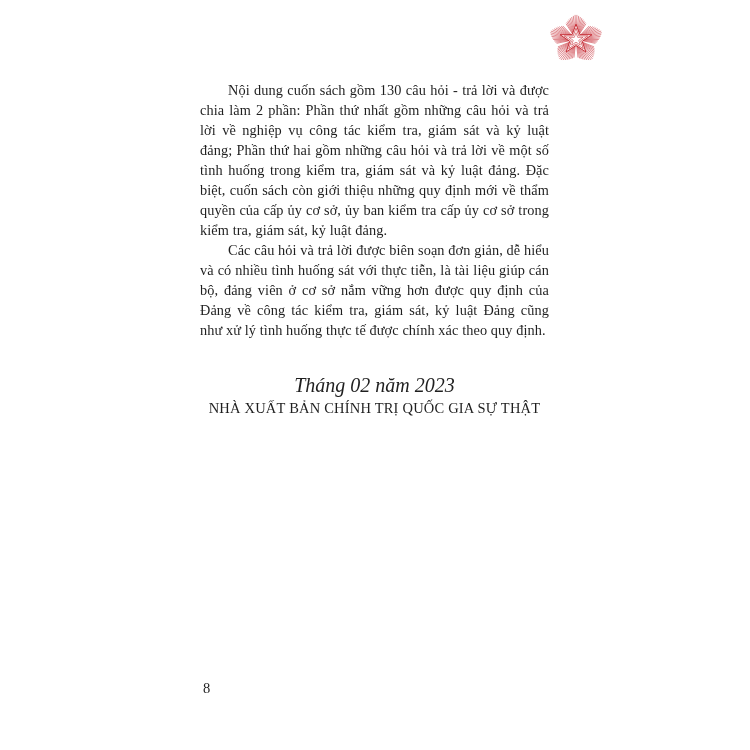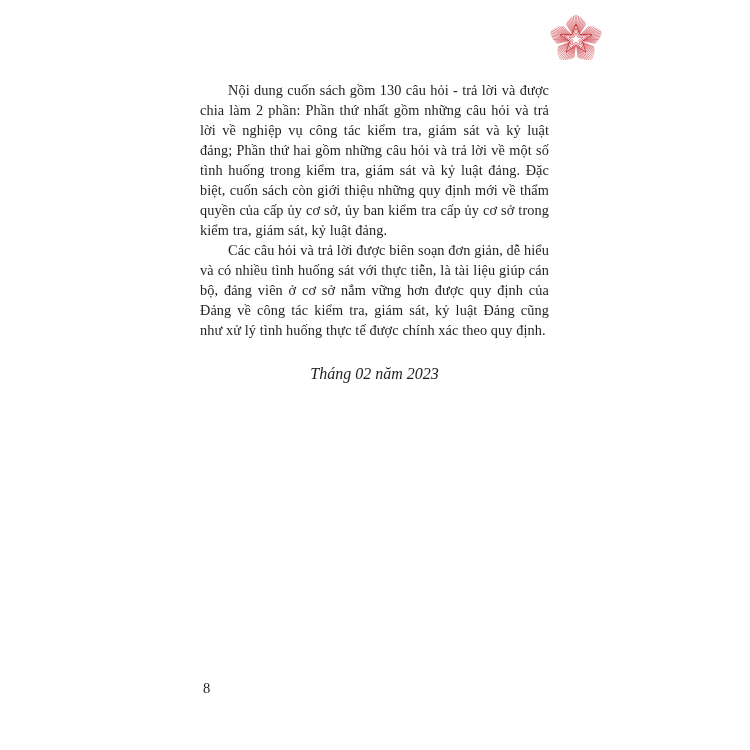--- a/index.html
+++ b/index.html
@@ -23,24 +23,24 @@
   }
   .text-block p{
     margin:0;
     font-size:14.3px;
     line-height:20px;
     text-align:justify;
     text-indent:28px;
     letter-spacing:0.1px;
   }
   .date-line{
-    margin-top:24px;
+    margin-top:35px;
     text-align:center;
     font-style:italic;
-    font-size:16px;
+    font-size:20px;
     line-height:20px;
   }
   .publisher-line{
     margin-top:2px;
     text-align:center;
     font-size:14.5px;
     line-height:22px;
     letter-spacing:0.2px;
   }
   .page-number{
@@ -137,17 +137,18 @@
       <line x1="42.63956333005255" y1="41.825406919748666" x2="28.58782059651653" y2="26.21936558472339" stroke="#c4262e" stroke-width="0.9"></line>
       <path d="M50.00 23.00L56.17 41.51L75.68 41.66L59.99 53.24L65.87 71.84L50.00 60.50L34.13 71.84L40.01 53.24L24.32 41.66L43.83 41.51Z" fill="#ffffff" stroke="#c4262e" stroke-width="1.6" stroke-linejoin="miter"></path>
       <path d="M50.00 30.00L54.58 43.69L69.02 43.82L57.42 52.41L61.76 66.18L50.00 57.80L38.24 66.18L42.58 52.41L30.98 43.82L45.42 43.69Z" fill="none" stroke="#c4262e" stroke-width="1.1" stroke-linejoin="miter"></path>
       <path d="M50.00 38.00L52.76 46.20L61.41 46.29L54.47 51.45L57.05 59.71L50.00 54.70L42.95 59.71L45.53 51.45L38.59 46.29L47.24 46.20Z" fill="none" stroke="#c4262e" stroke-width="0.9" stroke-linejoin="miter"></path>
     </svg>
 
   <div class="text-block">
     <p>Nội dung cuốn sách gồm 130 câu hỏi - trả lời và được chia làm 2 phần: Phần thứ nhất gồm những câu hỏi và trả lời về nghiệp vụ công tác kiểm tra, giám sát và kỷ luật đảng; Phần thứ hai gồm những câu hỏi và trả lời về một số tình huống trong kiểm tra, giám sát và kỷ luật đảng. Đặc biệt, cuốn sách còn giới thiệu những quy định mới về thẩm quyền của cấp ủy cơ sở, ủy ban kiểm tra cấp ủy cơ sở trong kiểm tra, giám sát, kỷ luật đảng.</p>
     <p>Các câu hỏi và trả lời được biên soạn đơn giản, dễ hiểu và có nhiều tình huống sát với thực tiễn, là tài liệu giúp cán bộ, đảng viên ở cơ sở nắm vững hơn được quy định của Đảng về công tác kiểm tra, giám sát, kỷ luật Đảng cũng như xử lý tình huống thực tế được chính xác theo quy định.</p>
     <div class="date-line">Tháng 02 năm 2023</div>
+    <div class="publisher-line">NHÀ XUẤT BẢN CHÍNH TRỊ QUỐC GIA SỰ THẬT</div>
   </div>
 
   <div class="page-number">8</div>
 
 </div>
 
 </body></html>

